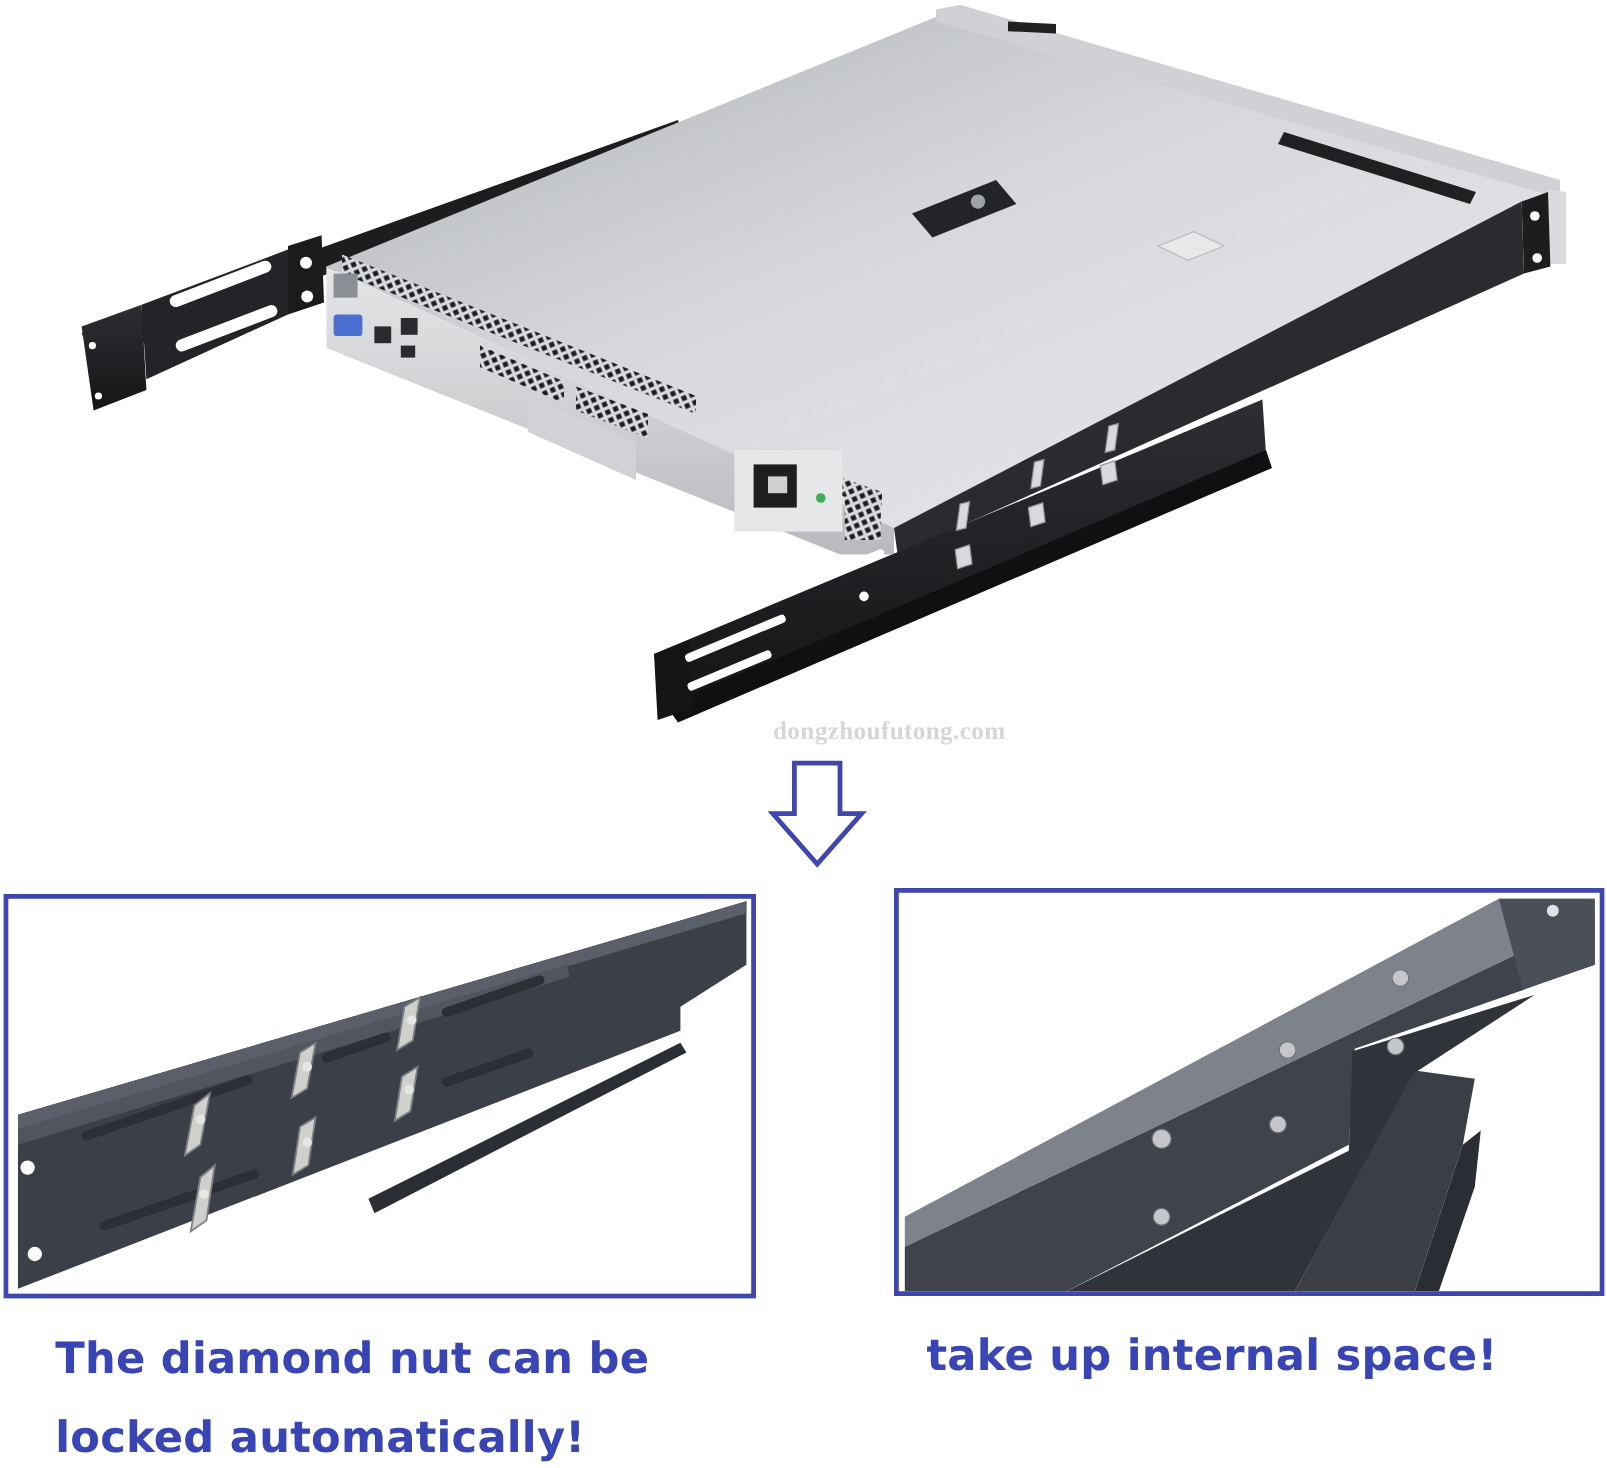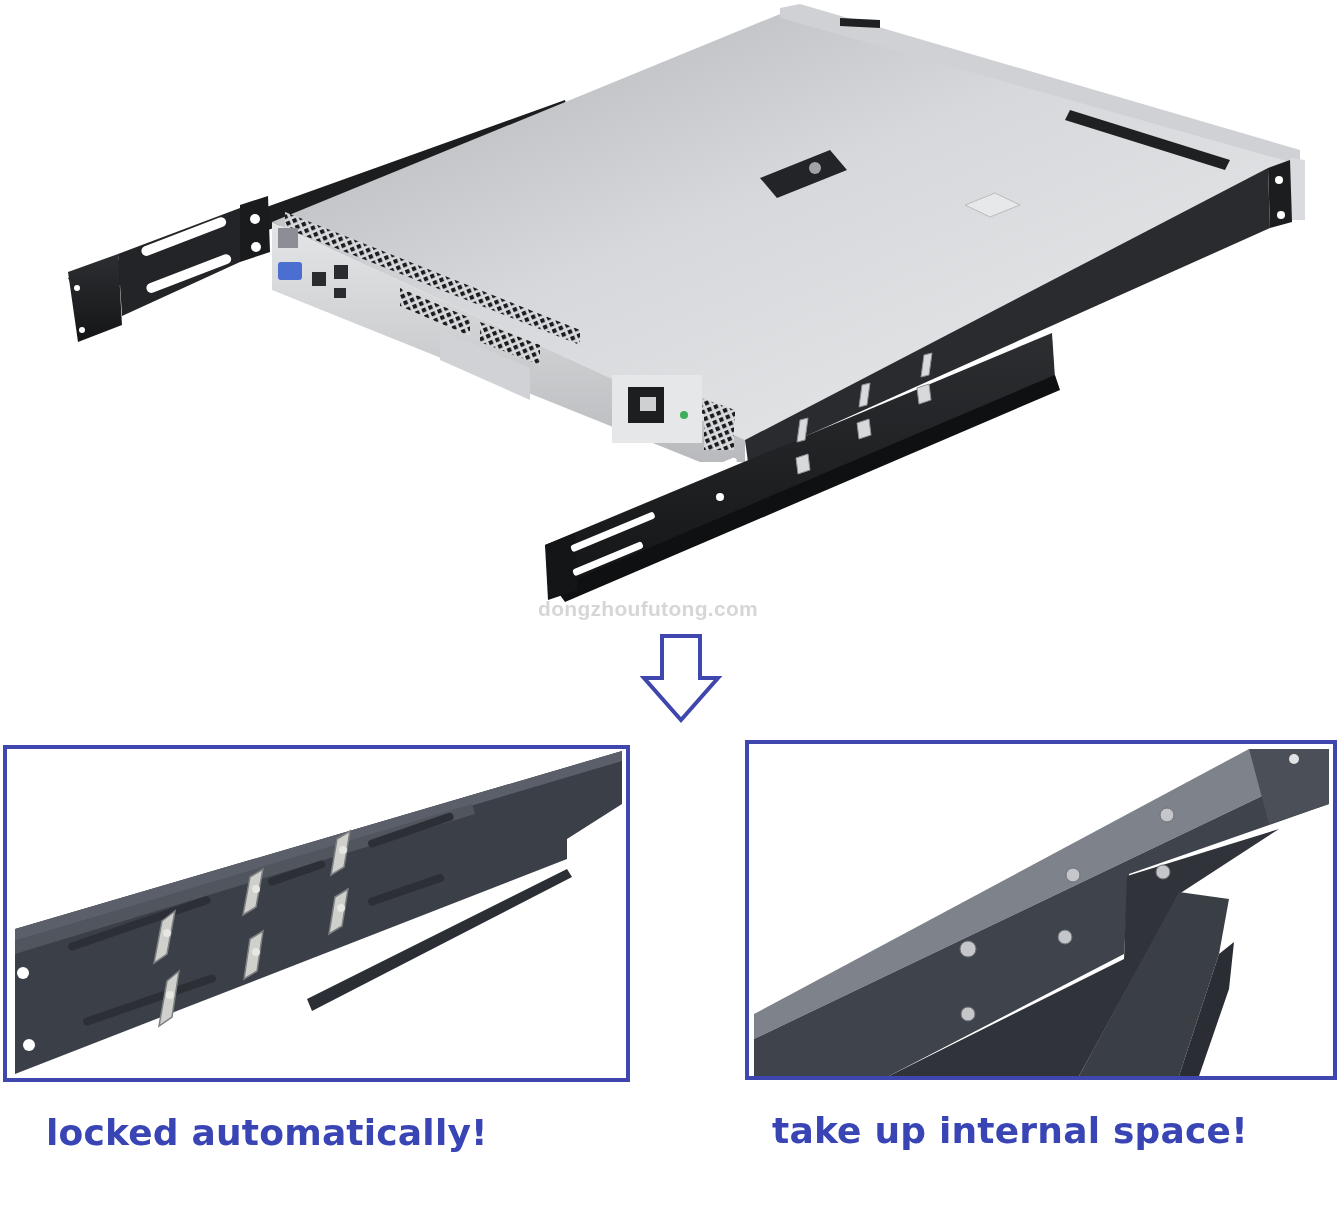--- a/index.html
+++ b/index.html
@@ -2,21 +2,21 @@
 <html><head>
 <meta charset="utf-8">
 <style>
   html, body { margin: 0; padding: 0; background: #ffffff; }
   body { width: 1339px; height: 1223px; position: relative; overflow: hidden;
          font-family: "DejaVu Sans", "Liberation Sans", sans-serif; }
   .abs { position: absolute; }
   #hero { left: 0; top: 0; width: 1339px; height: 640px; }
   #watermark { left: 538px; top: 597px; width: 300px; font-size: 21px; font-weight: bold;
                color: rgba(180,180,180,0.55); letter-spacing: 0.3px;
-               font-family: Liberation Sans, sans-serif; }
+               font-family: Liberation Serif, serif; text-align: right; }
   #arrow { left: 640px; top: 632px; width: 84px; height: 92px; }
   .panel { box-sizing: border-box; border: 4px solid #3f46ad; background: #ffffff; overflow: hidden; }
   #panel-left { left: 3px; top: 745px; width: 627px; height: 337px; }
   #panel-right { left: 745px; top: 740px; width: 592px; height: 340px; }
   .panel svg { display: block; width: 100%; height: 100%; }
   .caption { color: #3a45b5; font-weight: bold; font-size: 36px; line-height: 66px;
              font-family: "DejaVu Sans", "Liberation Sans", sans-serif; letter-spacing: 0.2px; }
   #caption-left { left: 46px; top: 1100px; width: 640px; }
   #caption-right { left: 772px; top: 1098px; width: 567px; }
   .caption span { display: block; white-space: nowrap; }
@@ -188,17 +188,18 @@
       <circle cx="324" cy="131" r="7"></circle>
       <circle cx="414" cy="128" r="7"></circle>
       <circle cx="219" cy="205" r="8"></circle>
       <circle cx="316" cy="193" r="7"></circle>
       <circle cx="219" cy="270" r="7"></circle>
     </g>
   </svg>
 </div>
 
 <div id="caption-left" class="abs caption">
+  <span>The diamond nut can be</span>
   <span>locked automatically!</span>
 </div>
 <div id="caption-right" class="abs caption">
   <span>take up internal space!</span>
 </div>
 
 </body></html>

